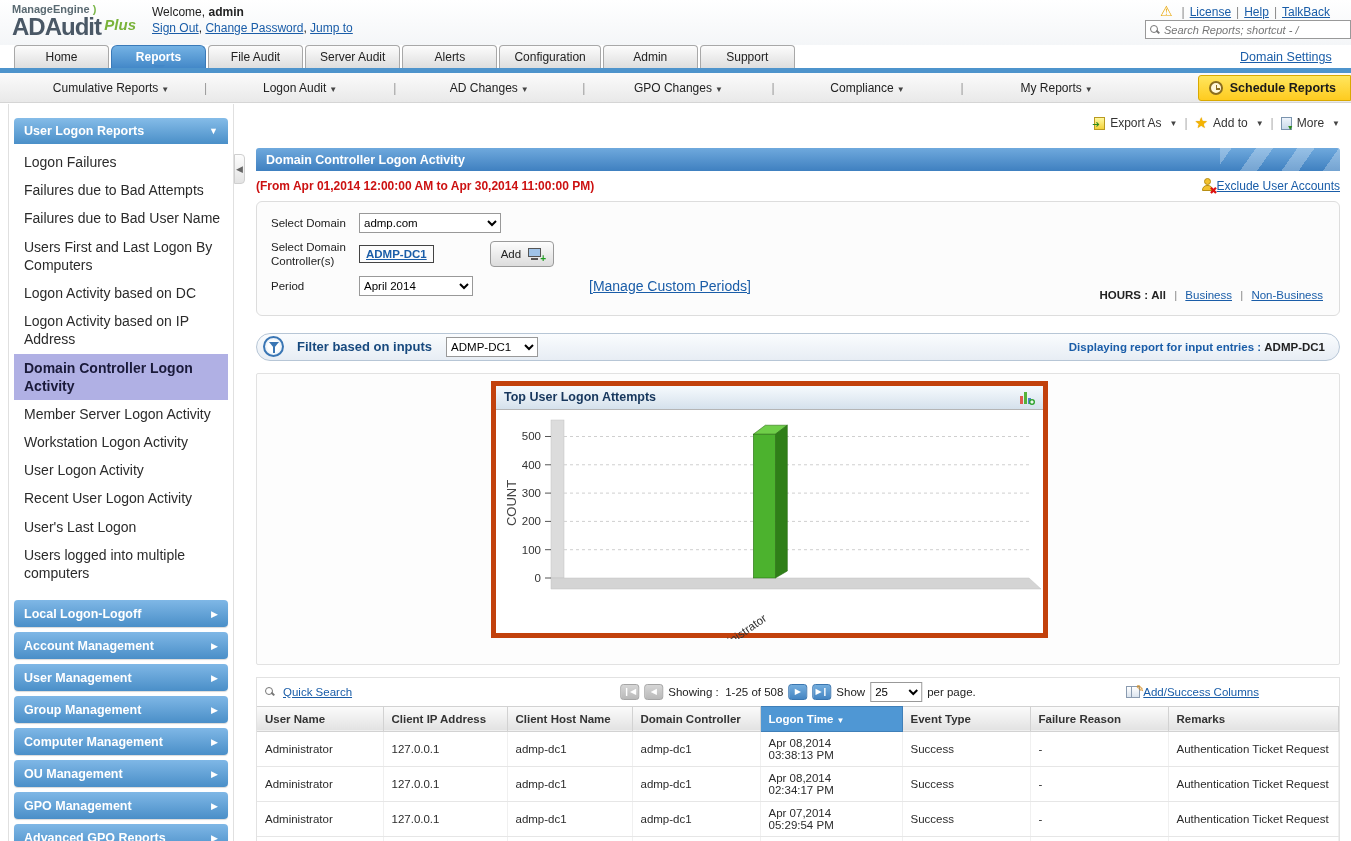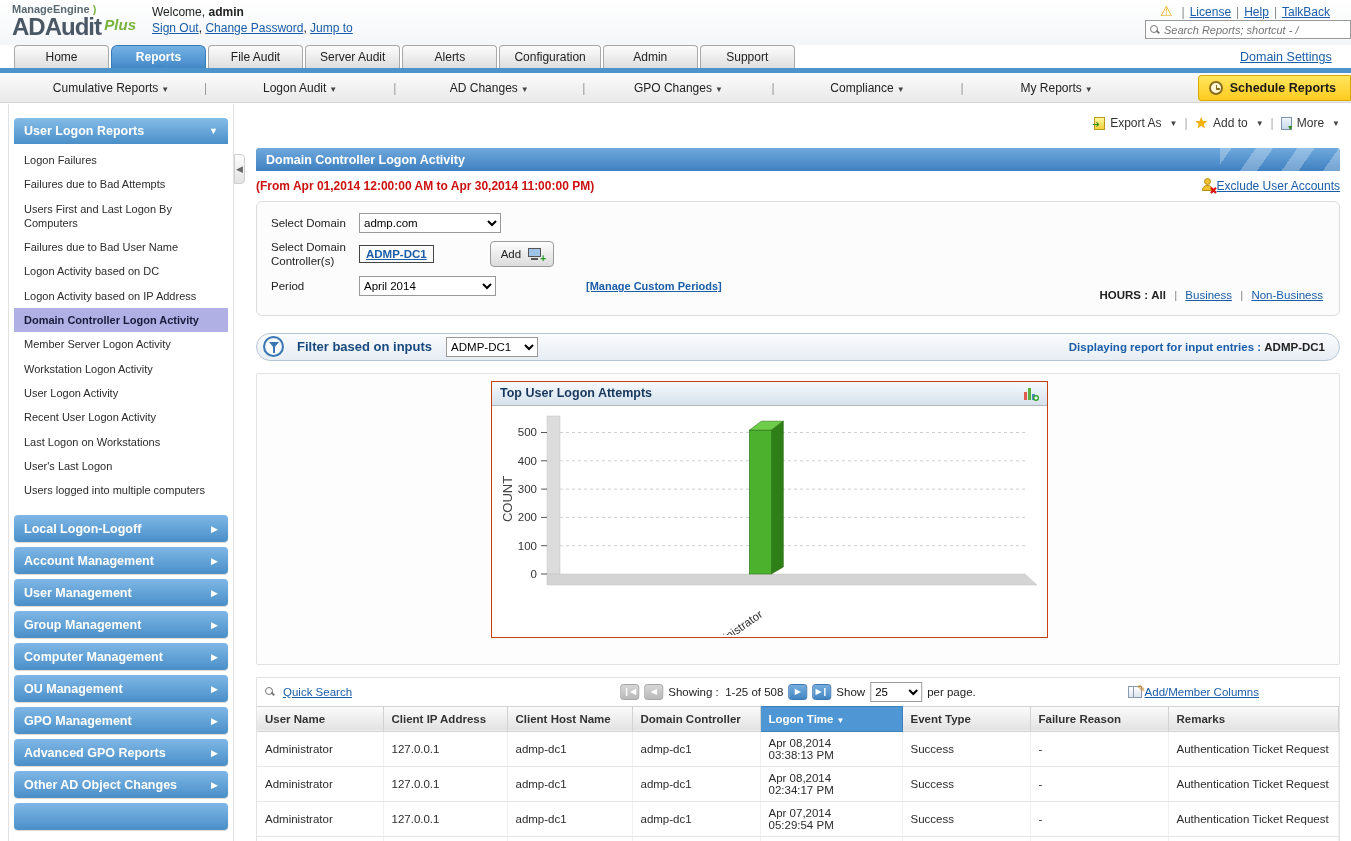--- a/index.html
+++ b/index.html
@@ -61,21 +61,21 @@
   
   .main { position:absolute; left:0; top:104px; width:1351px; height:737px; display:flex; }
 
   
   .sidebar { width:226px; margin-left:8px; border-left:1px solid #e0e0e0; border-right:1px solid #e0e0e0;
     padding:14px 5px 0 5px; background:#fff; }
   .side-panel-hdr { height:26px; background:linear-gradient(#85bce8,#4a8fc8); border-radius:4px 4px 0 0;
     color:#fff; font-weight:bold; font-size:12.5px; display:flex; align-items:center; padding:0 10px; cursor:pointer; }
   .side-panel-hdr .caret { margin-left:auto; font-size:9px; }
   .side-items { padding:4px 0 8px 0; }
-  .side-item { padding:5px 6px 5px 10px; font-size:11px; color:#2b2b2b; line-height:1.3; cursor:pointer; }
+  .side-item { padding:5px 6px 5px 10px; font-size:14px; color:#2b2b2b; line-height:1.3; cursor:pointer; }
   .side-item.selected { background:#b0b0e4; font-weight:bold; color:#1a1a3a; }
   .side-section { height:27px; margin:5px 0; background:linear-gradient(#7fb7e6,#4a8fc8); border-radius:4px;
     color:#fff; font-weight:bold; font-size:12.5px; display:flex; align-items:center; padding:0 10px; cursor:pointer;
     box-shadow:0 1px 1px rgba(0,0,0,.15); }
   .side-section .arr { margin-left:auto; font-size:9px; }
   .collapse-handle { position:absolute; left:234px; top:50px; width:11px; height:30px;
     background:linear-gradient(#fdfdfd,#e3e3e3); border:1px solid #cfcfcf; border-radius:0 4px 4px 0;
     display:flex; align-items:center; justify-content:center; font-size:9px; color:#666; cursor:pointer; }
 
   
@@ -105,47 +105,47 @@
   .user-x-icon .head { position:absolute; left:4px; top:0; width:7px; height:7px; border-radius:50%; background:#f2c12e; border:1px solid #b78e14; }
   .user-x-icon .body { position:absolute; left:2px; top:7px; width:11px; height:6px; border-radius:5px 5px 0 0; background:#f2c12e; border:1px solid #b78e14; }
   .user-x-icon .x { position:absolute; right:-3px; bottom:-3px; color:#d11; font-size:10px; font-weight:bold; }
 
   .form-panel { margin-top:8px; border:1px solid #ddd; border-radius:6px; background:#fcfcfc; padding:11px 14px 12px 14px; position:relative; }
   .frow { display:flex; align-items:center; margin-bottom:7px; }
   .frow:last-child { margin-bottom:0; }
   .flabel { width:88px; font-size:11.5px; color:#222; line-height:1.25; }
   select { font-family:"Liberation Sans",sans-serif; font-size:11.5px; border:1px solid #999; background:#fff; height:20px; }
   .sel-domain { width:142px; }
-  .sel-period { width:137px; }
+  .sel-period { width:114px; }
   .dc-box { border:1px solid #444; padding:2px 6px; font-weight:bold; font-size:11.5px; }
   .add-btn { margin-left:56px; height:26px; padding:0 10px; display:flex; align-items:center; gap:7px;
     background:linear-gradient(#fdfdfd,#dcdcdc); border:1px solid #9a9a9a; border-radius:4px; font-size:11.5px; cursor:pointer; }
   .monitor-icon { position:relative; width:15px; height:13px; }
   .monitor-icon .scr { position:absolute; left:0; top:0; width:13px; height:9px; background:#9fc3e8; border:1.5px solid #555; }
   .monitor-icon .base { position:absolute; left:3px; top:10px; width:7px; height:2px; background:#555; }
   .monitor-icon .plus { position:absolute; right:-3px; bottom:-3px; color:#1f9c1f; font-weight:bold; font-size:10px; }
-  .manage-periods { margin-left:90px; font-size:11px; font-weight:bold; }
+  .manage-periods { margin-left:116px; font-size:14px; font-weight:normal; }
   .hours { position:absolute; right:16px; bottom:14px; font-size:11.5px; }
   .hours b { font-weight:bold; }
 
   .filter-bar { margin-top:17px; height:28px; border:1px solid #b7c6d6; border-radius:14px;
     background:linear-gradient(#fafcfe,#e7edf4); display:flex; align-items:center; padding:0 14px 0 6px; }
   .funnel-icon { width:21px; height:21px; border-radius:50%; background:radial-gradient(#ffffff 45%,#cfe0f0);
     border:2px solid #3a76b4; position:relative; margin-right:13px; flex:0 0 auto; }
   .funnel-icon::before { content:""; position:absolute; left:4px; top:4px; border:5px solid transparent;
     border-top:6px solid #3a76b4; }
   .funnel-icon::after { content:""; position:absolute; left:8px; top:9px; width:2px; height:6px; background:#3a76b4; }
   .filter-label { font-weight:bold; color:#17497e; font-size:13px; margin-right:14px; }
   .filter-sel { width:92px; }
   .displaying { margin-left:auto; font-size:11.5px; font-weight:bold; color:#1a5da8; }
   .displaying b { color:#222; }
 
   
   .chart-panel { margin-top:12px; border:1px solid #e2e2e2; border-radius:2px; background:#fdfdfd; height:292px; position:relative; }
-  .chart-box { position:absolute; left:234px; top:7px; width:557px; height:257px; border:1px solid #c2410c; background:#fff; }
+  .chart-box { position:absolute; left:234px; top:7px; width:557px; height:257px; border:5px solid #c2410c; background:#fff; }
   .chart-title { height:24px; background:linear-gradient(#f6fafd,#d5e1ec); border-bottom:1px solid #b5b5b5;
     display:flex; align-items:center; padding:0 8px; font-weight:bold; font-size:12.5px; color:#16365c; }
   .chart-title svg { margin-left:auto; cursor:pointer; }
   .chart-plot { width:555px; height:229px; }
 
   
   .grid-wrap { margin-top:12px; border:1px solid #e2e2e2; background:#fff; }
   .pagerow { height:28px; display:flex; align-items:center; padding:0 8px; position:relative; font-size:11.5px; }
   .qsearch { display:flex; align-items:center; gap:4px; }
   .pager-center { position:absolute; left:50%; transform:translateX(-50%); display:flex; align-items:center; gap:5px; white-space:nowrap; }
@@ -234,30 +234,29 @@
 
   <div class="main">
     <div class="sidebar">
       <div class="side-panel-hdr">
         <span>User Logon Reports</span>
         <span class="caret">▼</span>
       </div>
       <div class="side-items" id="side-items">
           <div class="side-item">Logon Failures</div>
           <div class="side-item">Failures due to Bad Attempts</div>
+          <div class="side-item">Failures due to Bad User Name</div>
           <div class="side-item">Users First and Last Logon By Computers</div>
-          <div class="side-item">Failures due to Bad User Name</div>
           <div class="side-item">Logon Activity based on DC</div>
           <div class="side-item">Logon Activity based on IP Address</div>
           <div class="side-item selected">Domain Controller Logon Activity</div>
           <div class="side-item">Member Server Logon Activity</div>
           <div class="side-item">Workstation Logon Activity</div>
           <div class="side-item">User Logon Activity</div>
           <div class="side-item">Recent User Logon Activity</div>
-          <div class="side-item">Last Logon on Workstations</div>
           <div class="side-item">User's Last Logon</div>
           <div class="side-item">Users logged into multiple computers</div>
         </div>
       <div id="side-sections">
           <div class="side-section">
             <span>Local Logon-Logoff</span>
             <span class="arr">▶</span>
           </div>
           <div class="side-section">
             <span>Account Management</span>
@@ -430,21 +429,21 @@
             <span><span>Showing :</span>&nbsp;
               <span>1-25 of 508</span></span>
             <span class="pbtn blue">▶</span>
             <span class="pbtn blue">▶❙</span>
             <span>Show</span>
             <select class="show-sel"><option>25</option></select>
             <span>per page.</span>
           </span>
           <span class="addrem">
             <span class="grid-icon"></span>
-            <a class="lnk">Add/Member Columns</a>
+            <a class="lnk">Add/Success Columns</a>
           </span>
         </div>
         <table class="data">
           <thead>
               <tr id="thead-row">
                 <th class="" style="width: 126px;"><span>User Name</span></th>
                 <th class="" style="width: 124px;"><span>Client IP Address</span></th>
                 <th class="" style="width: 125px;"><span>Client Host Name</span></th>
                 <th class="" style="width: 128px;"><span>Domain Controller</span></th>
                 <th class="sorted" style="width: 142px;"><span>Logon Time</span><span class="sort-caret">▼</span></th>

